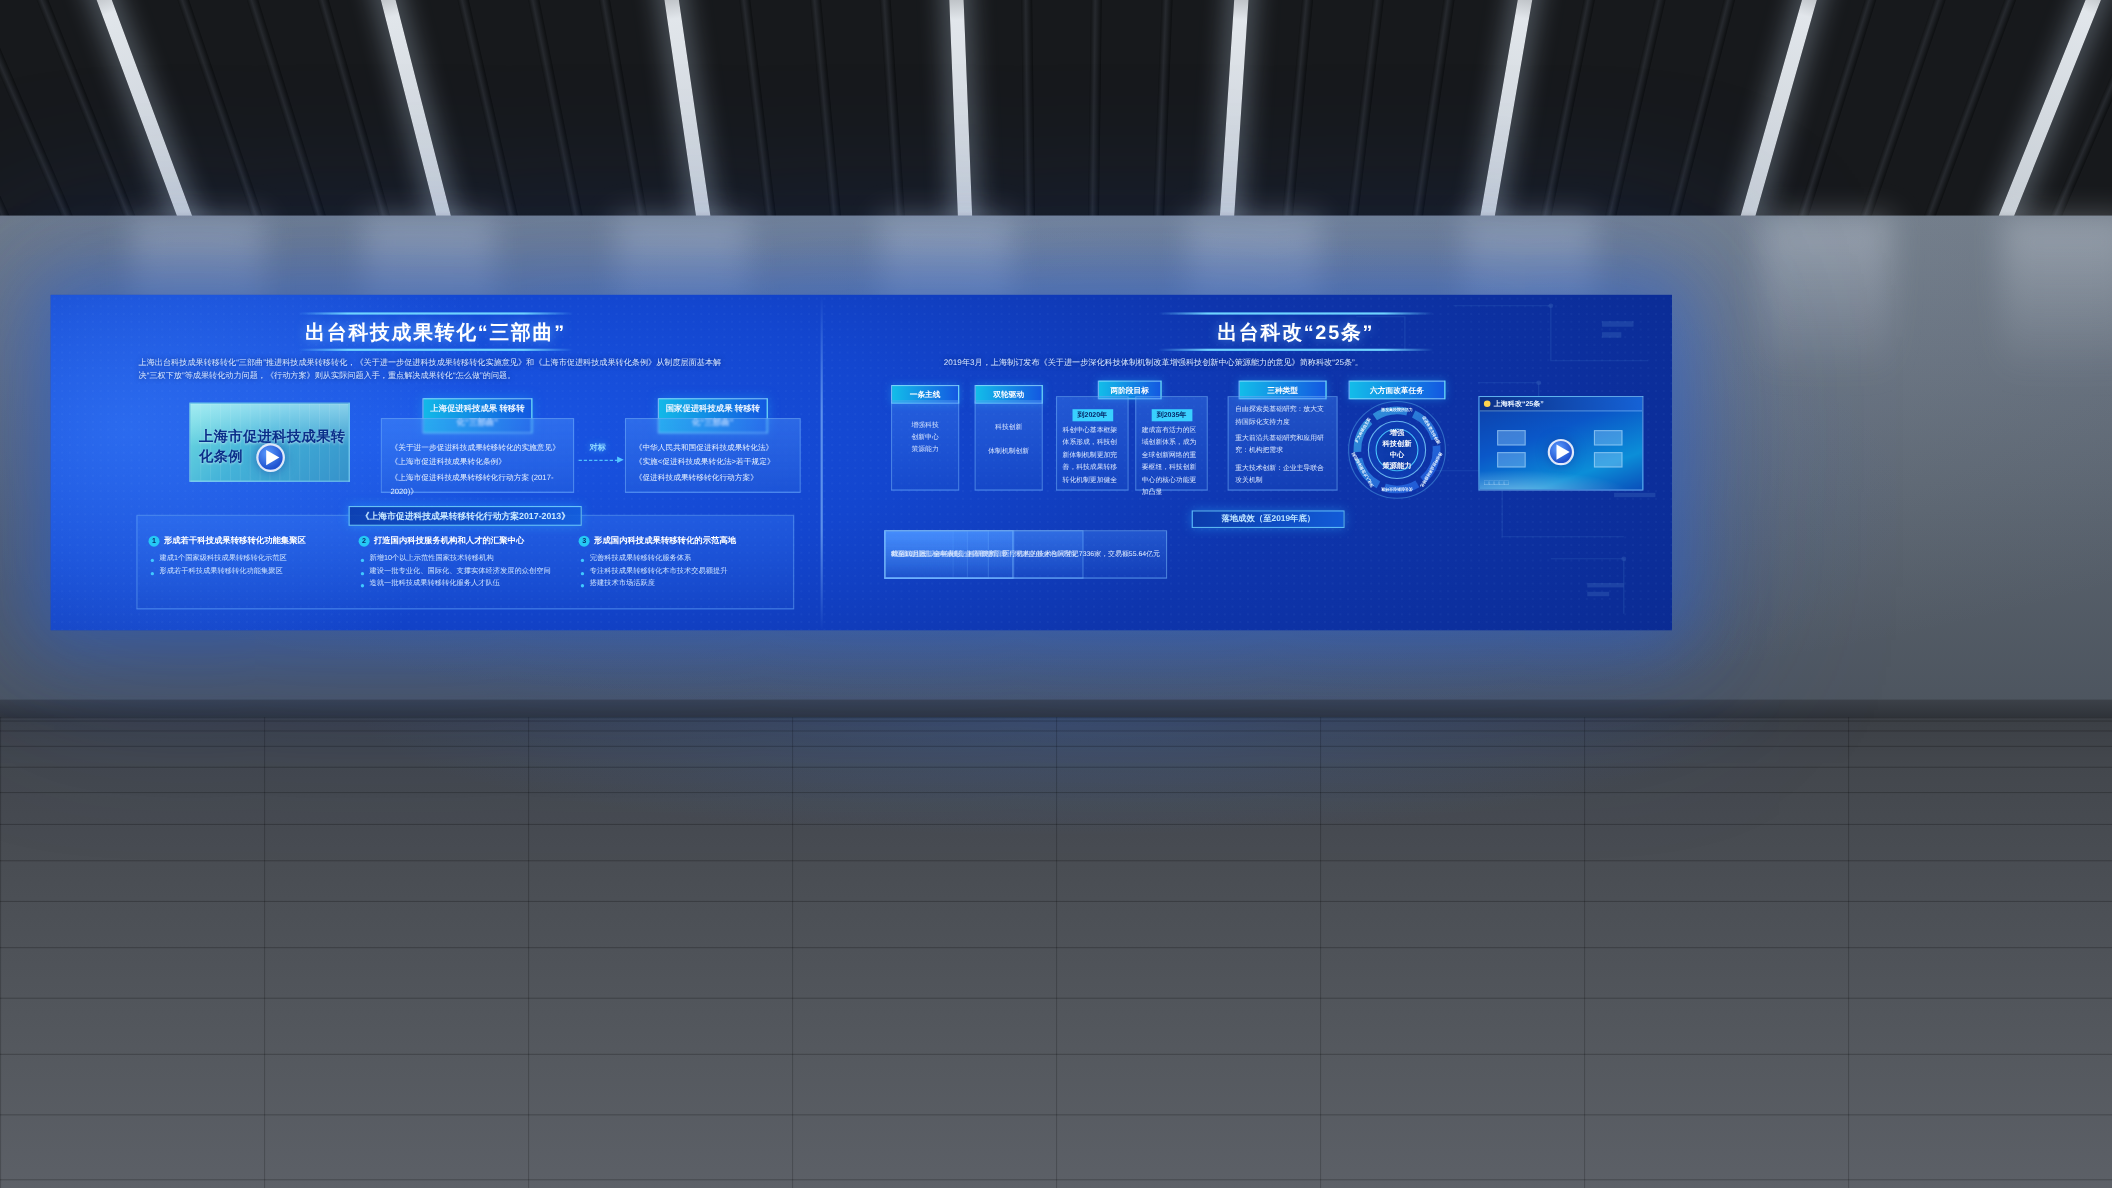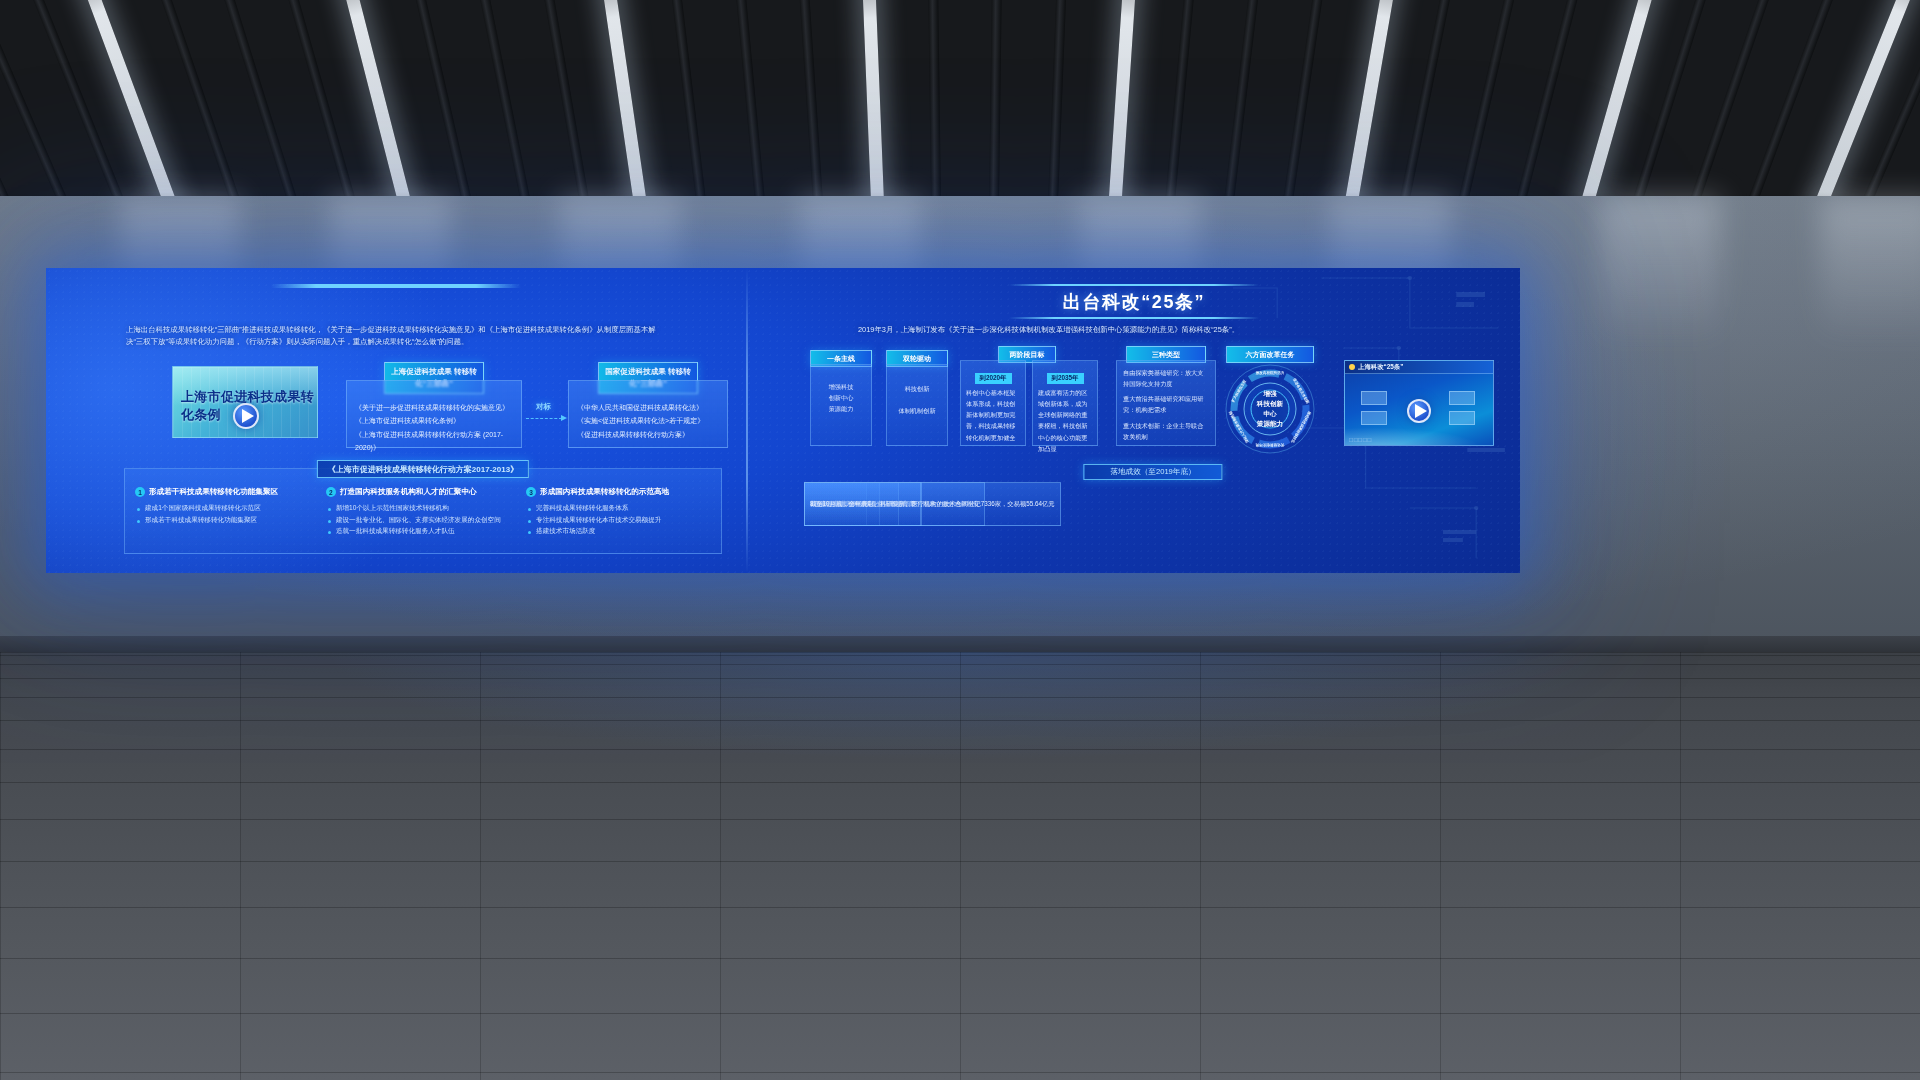--- a/index.html
+++ b/index.html
@@ -238,21 +238,21 @@
   .ring-wrap{ position:absolute; }
   .ring-label{
     position:absolute; left:50%; top:50%; transform:translate(-50%,-50%);
     text-align:center; font-size:6.6px; font-weight:bold; color:#fff; line-height:1.5;
     text-shadow:0 0 6px rgba(0,60,160,.9);
     width:52px;
   }
 
   .ach-chip{
     position:absolute; top:0; transform:translateX(-50%); left:50%;
-    font-size:7.6px; font-weight:normal; color:#bfe6ff;
+    font-size:7.6px; font-weight:bold; color:#bfe6ff;
     border:1px solid rgba(110,210,255,.8);
     padding:2px 26px; white-space:nowrap;
     background: linear-gradient(90deg, rgba(10,60,170,.9), rgba(18,95,220,.9));
     box-shadow:0 0 10px rgba(40,170,255,.45);
   }
   .ach-card{
     position:absolute;
     background: linear-gradient(180deg, rgba(72,145,255,.34), rgba(30,85,205,.24));
     border:1px solid rgba(135,200,255,.45);
     display:flex; align-items:center; justify-content:center;
@@ -392,20 +392,21 @@
         <rect x="752" y="172" width="22" height="4"></rect>
           <rect x="752" y="180" width="34" height="4"></rect>
       </g>
     </svg>
     <div class="divider"></div>
 
     <div class="panel" id="panel-left">
 
       <div class="panel-title-wrap" style="top:16px;">
         <div class="rule" style="width:250px;"></div>
+        <div class="panel-title">出台科技成果转化“三部曲”</div>
         <div class="rule" style="width:250px;"></div>
       </div>
 
       <div class="panel-desc" style="top:56px;">上海出台科技成果转移转化“三部曲”推进科技成果转移转化，《关于进一步促进科技成果转移转化实施意见》和《上海市促进科技成果转化条例》从制度层面基本解决“三权下放”等成果转化动力问题，《行动方案》则从实际问题入手，重点解决成果转化“怎么做”的问题。</div>
 
       <div class="video-card" style="left:126px; top:98px; width:146px; height:72px;">
         <div class="vsky"></div>
         <div class="vgrid"></div>
         <div class="video-title">上海市促进科技成果转化条例</div>
         <div class="play-btn" style="left:60px; top:36px; width:26px; height:26px;">
@@ -473,21 +474,21 @@
               <div class="col-li">专注科技成果转移转化本市技术交易额提升</div>
               <div class="col-li">搭建技术市场活跃度</div>
             </div>
           </div>
         </div>
       </div>
     </div>
 
     <div class="panel" id="panel-right">
 
-      <div class="panel-title-wrap" style="top:16px;">
+      <div class="panel-title-wrap" style="top:16px;margin-left:44px;">
         <div class="rule" style="width:250px;"></div>
         <div class="panel-title">出台科改“25条”</div>
         <div class="rule" style="width:250px;"></div>
       </div>
 
       <div class="panel-desc" style="top:56px; padding:0 110px;">2019年3月，上海制订发布《关于进一步深化科技体制机制改革增强科技创新中心策源能力的意见》简称科改“25条”。</div>
 
       <div class="rcap" style="left:62px; top:82px; width:62px;">一条主线</div>
       <div class="rbox" style="left:62px; top:96px; width:62px; height:82px;">
         <div class="rtxt" style="padding:16px 6px; text-align:center; white-space:pre-line;">增强科技

